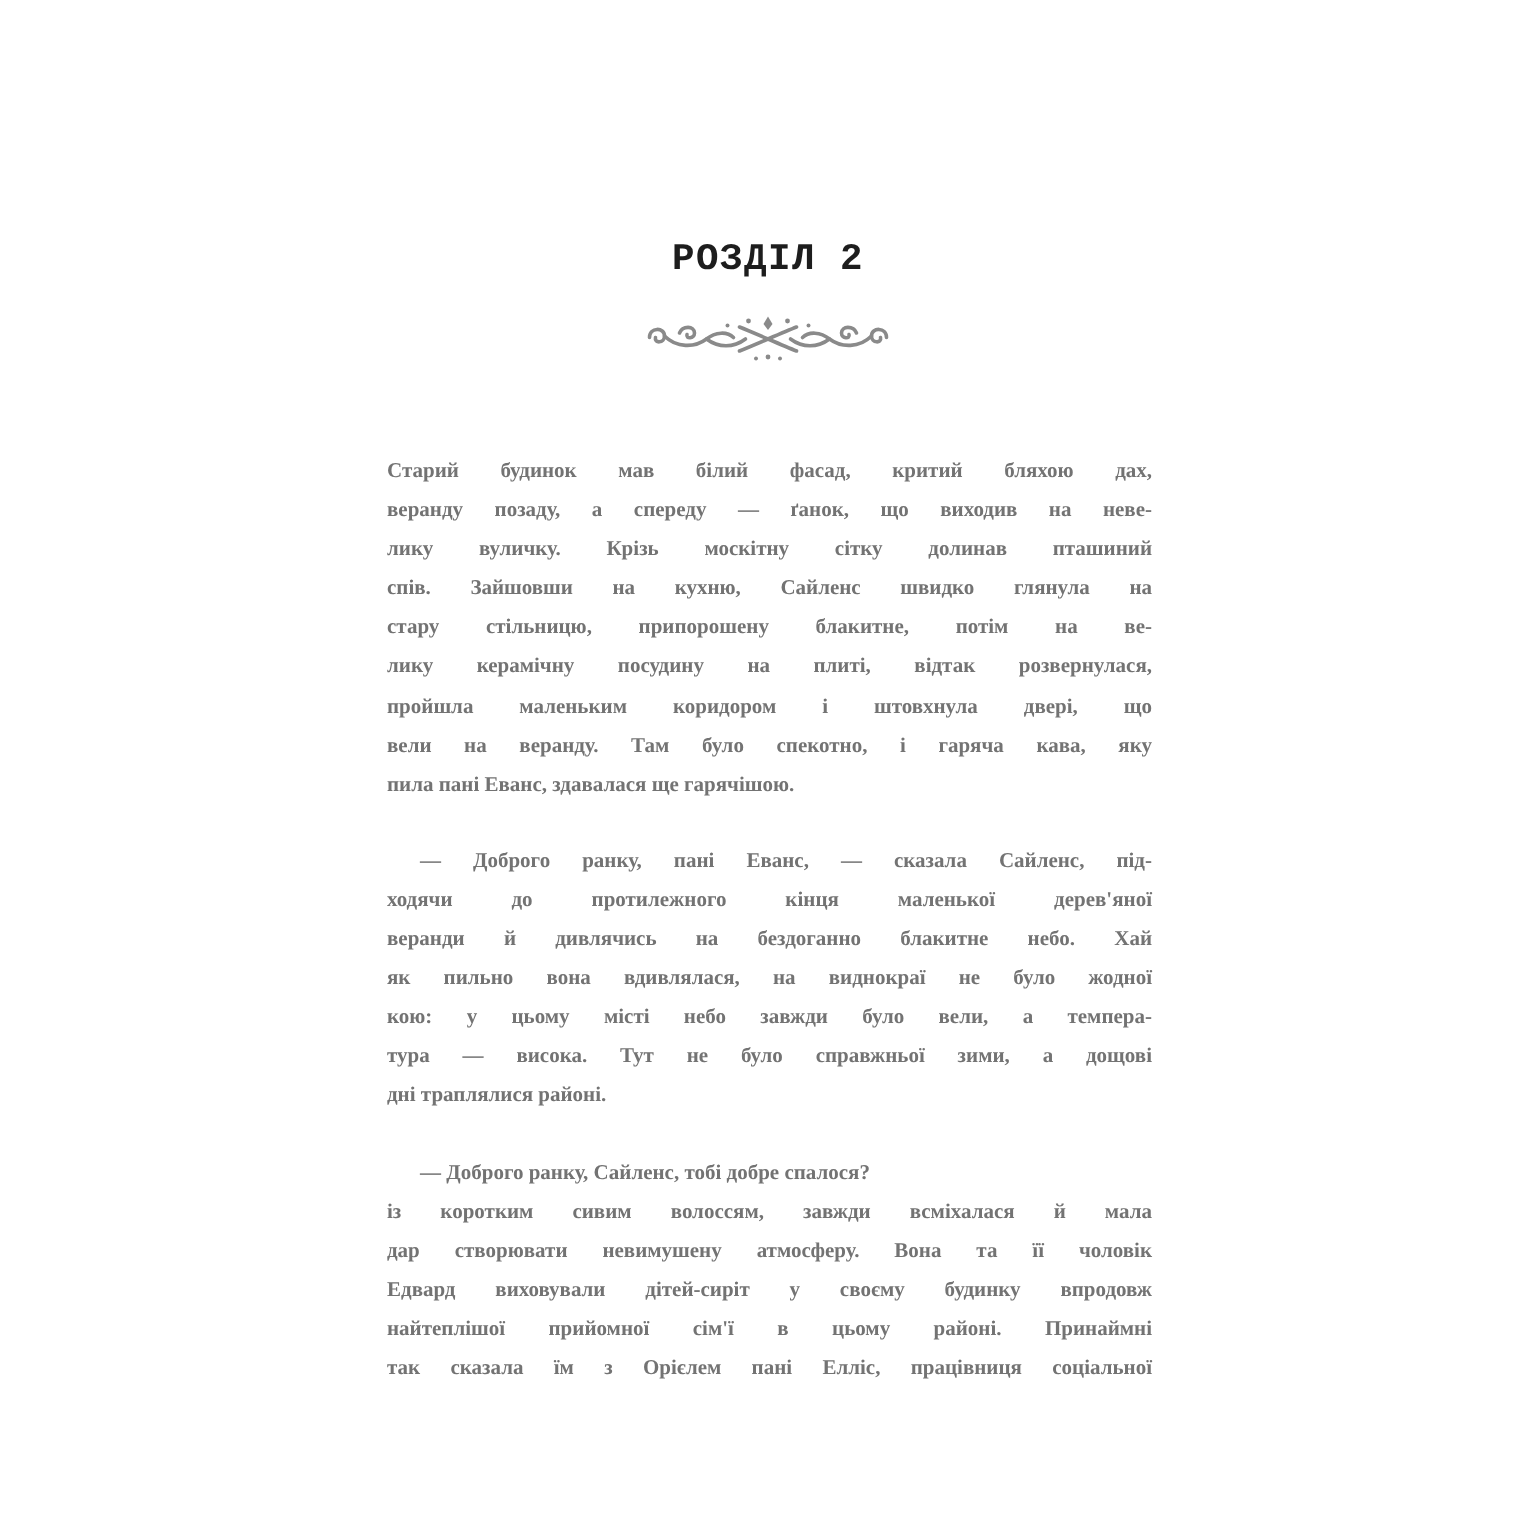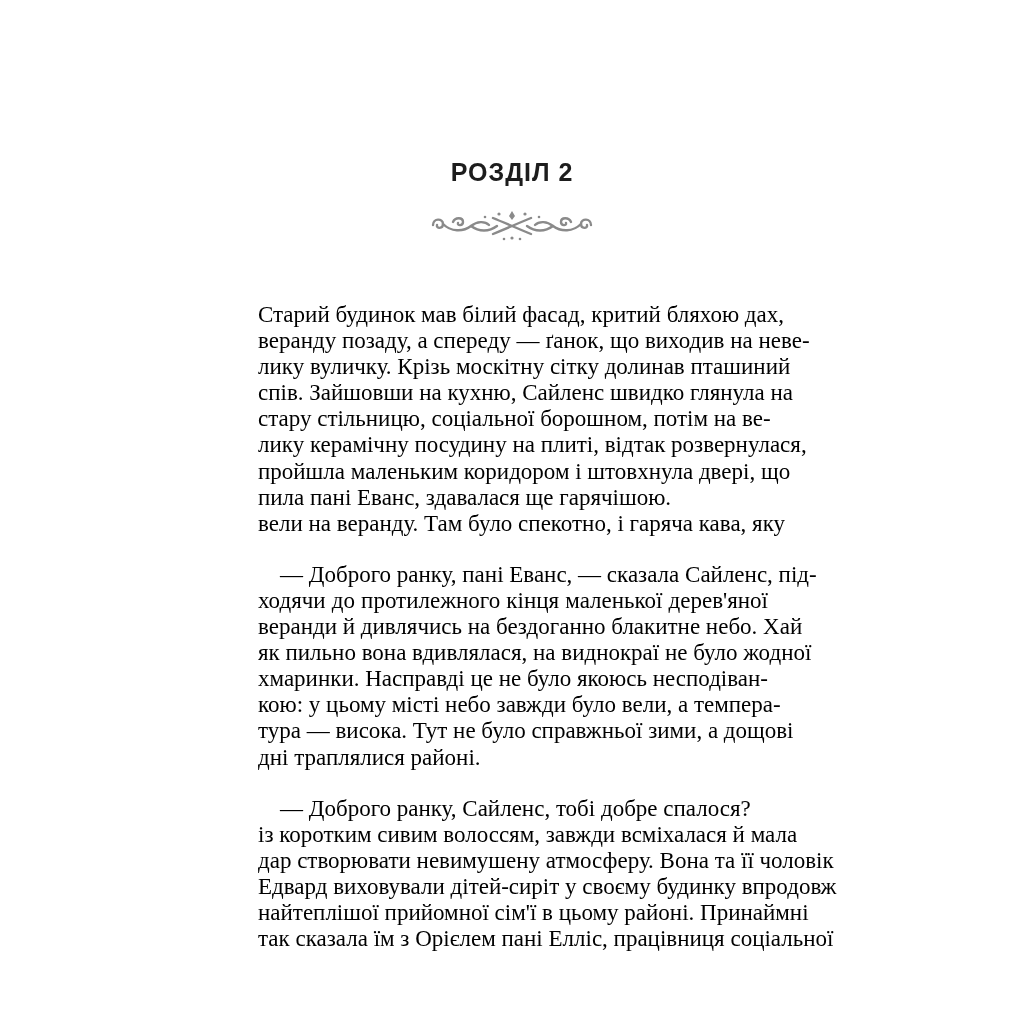--- a/index.html
+++ b/index.html
@@ -18,42 +18,43 @@
       left: 0; top: 0;
       width: 1024px; height: 1024px;
       background: #ffffff;
     }
     .chapter-title {
       position: absolute;
       left: 0;
       width: 1024px;
       top: 158px;
       text-align: center;
-      font-family: Liberation Sans, sans-serif;
+      font-family: Liberation Mono, monospace;
       font-weight: bold;
       font-size: 25px;
       letter-spacing: 1px;
       color: #1d1d1d;
     }
     .ornament {
       position: absolute;
       left: 427px;
       top: 208px;
       width: 170px;
       height: 34px;
     }
     .body-text {
       position: absolute;
       left: 258px;
       top: 302px;
       width: 510px;
       font-family: "Liberation Serif", serif;
-      font-size: 23px;
+      font-size: 14px;
       line-height: 26.1px;
-      color: #000000;
+      color: #737373;
+      font-weight: bold;
     }
     .line {
       display: block;
       white-space: nowrap;
       text-align: justify;
       text-align-last: justify;
       height: 26.1px;
     }
     .line.last {
       text-align-last: left;
@@ -96,30 +97,29 @@
       <circle cx="58" cy="9" r="1.3"></circle>
       <circle cx="112" cy="9" r="1.3"></circle>
     </g>
   </svg>
 
   <div class="body-text">
     <span class="line">Старий будинок мав білий фасад, критий бляхою дах,</span>
     <span class="line">веранду позаду, а спереду — ґанок, що виходив на неве-</span>
     <span class="line">лику вуличку. Крізь москітну сітку долинав пташиний</span>
     <span class="line">спів. Зайшовши на кухню, Сайленс швидко глянула на</span>
-    <span class="line">стару стільницю, соціальної борошном, потім на ве-</span>
+    <span class="line">стару стільницю, припорошену блакитне, потім на ве-</span>
     <span class="line">лику керамічну посудину на плиті, відтак розвернулася,</span>
     <span class="line">пройшла маленьким коридором і штовхнула двері, що</span>
+    <span class="line">вели на веранду. Там було спекотно, і гаряча кава, яку</span>
     <span class="line last">пила пані Еванс, здавалася ще гарячішою.</span>
-    <span class="line">вели на веранду. Там було спекотно, і гаряча кава, яку</span>
     <span class="line indent">— Доброго ранку, пані Еванс, — сказала Сайленс, під-</span>
     <span class="line">ходячи до протилежного кінця маленької дерев'яної</span>
     <span class="line">веранди й дивлячись на бездоганно блакитне небо. Хай</span>
     <span class="line">як пильно вона вдивлялася, на виднокраї не було жодної</span>
-    <span class="line">хмаринки. Насправді це не було якоюсь несподіван-</span>
     <span class="line">кою: у цьому місті небо завжди було вели, а темпера-</span>
     <span class="line">тура — висока. Тут не було справжньої зими, а дощові</span>
     <span class="line last">дні траплялися районі.</span>
     <span class="line indent last">— Доброго ранку, Сайленс, тобі добре спалося?</span>
     <span class="line">із коротким сивим волоссям, завжди всміхалася й мала</span>
     <span class="line">дар створювати невимушену атмосферу. Вона та її чоловік</span>
     <span class="line">Едвард виховували дітей-сиріт у своєму будинку впродовж</span>
     <span class="line">найтеплішої прийомної сім'ї в цьому районі. Принаймні</span>
     <span class="line">так сказала їм з Орієлем пані Елліс, працівниця соціальної</span>
   </div>

